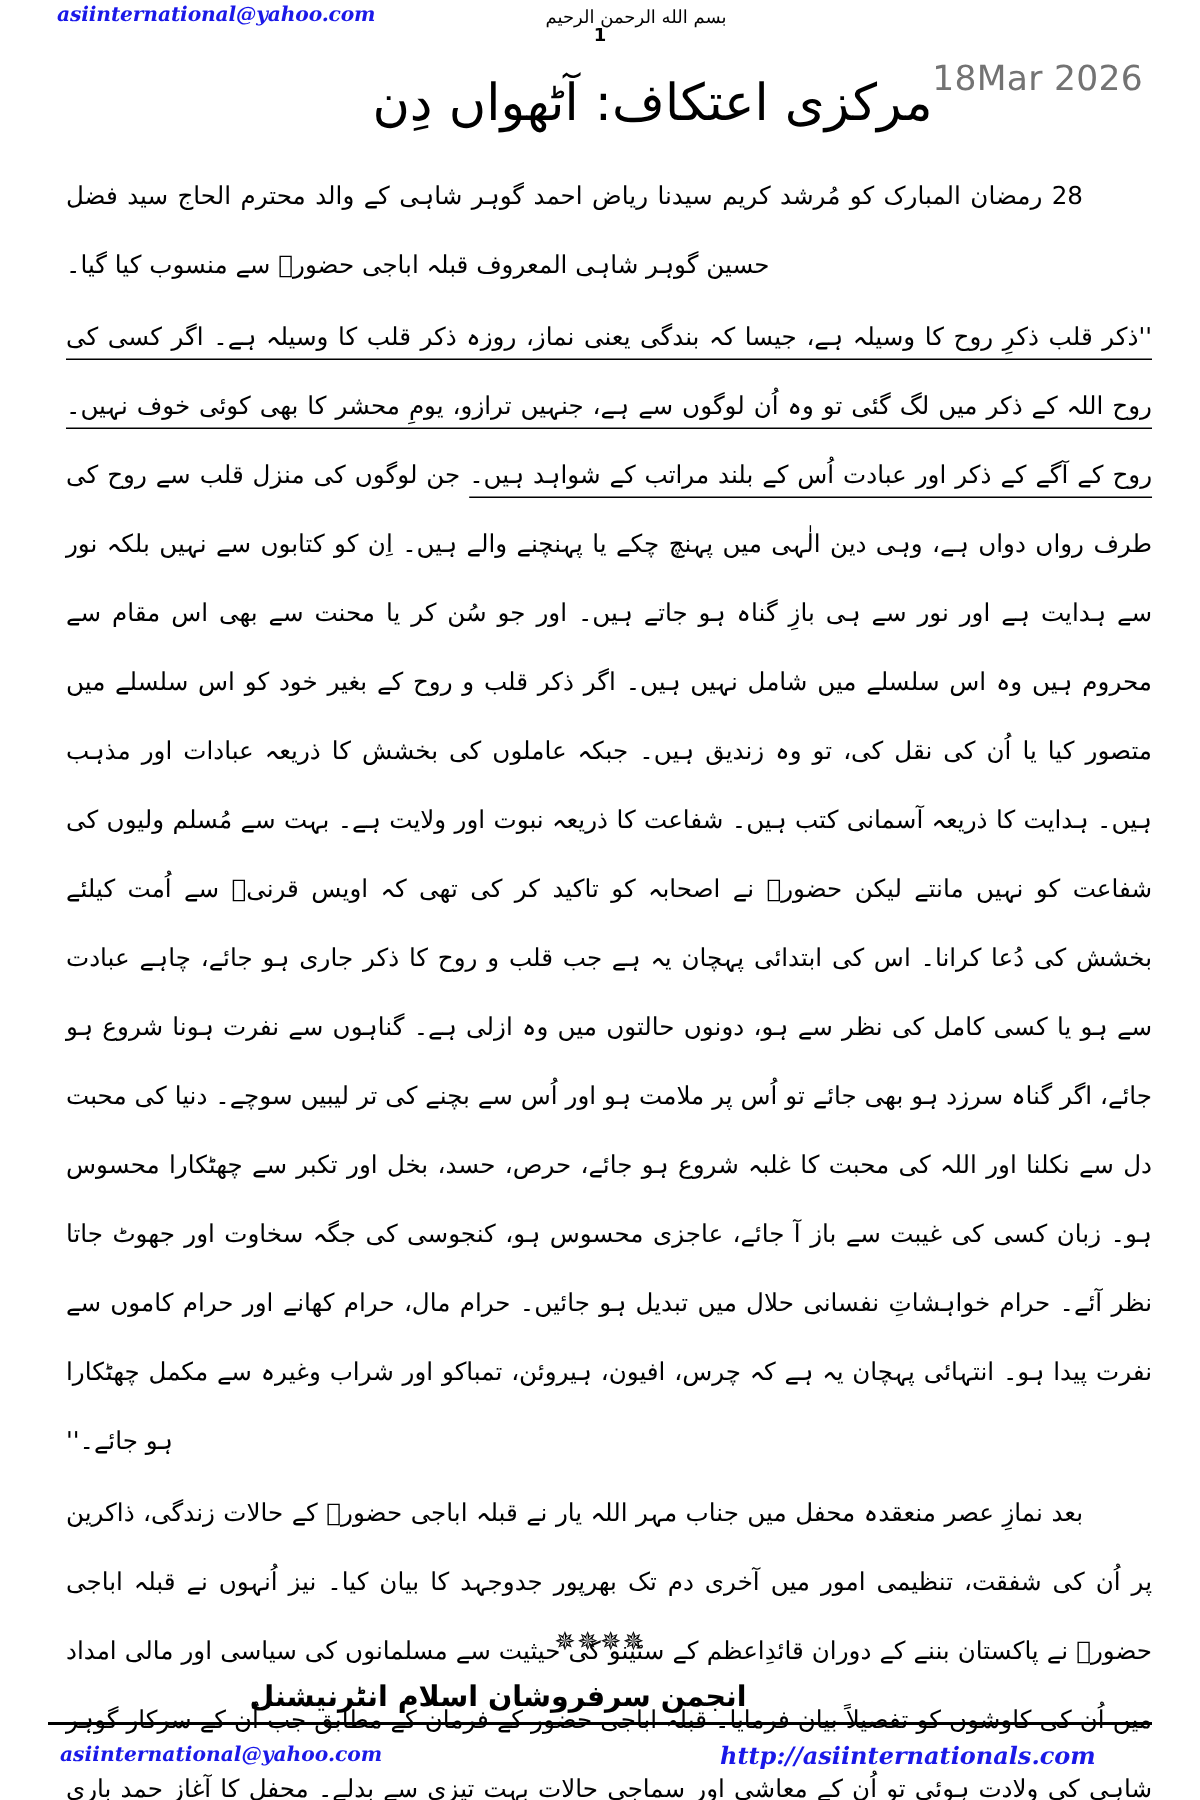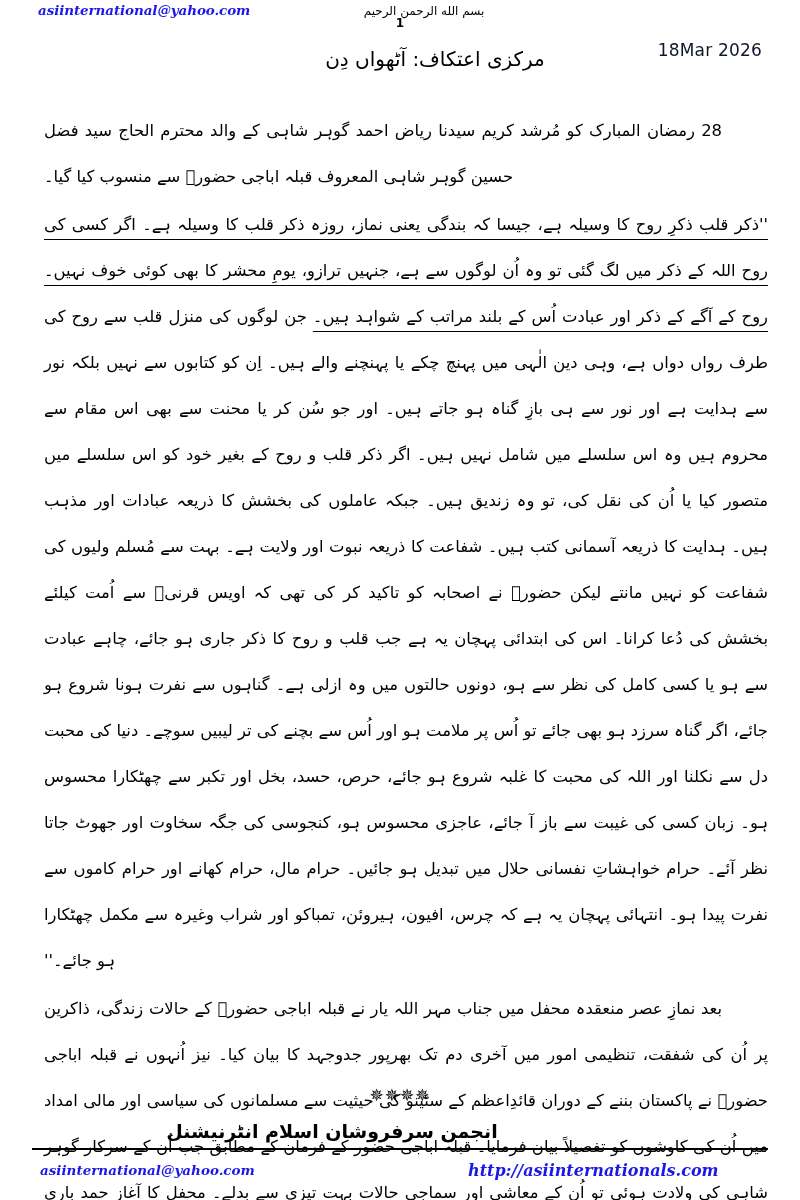--- a/index.html
+++ b/index.html
@@ -57,35 +57,35 @@
     font-size: 12px;
     font-weight: bold;
     color: #000;
   }
   .hdr-date {
     position: absolute;
     top: 40px;
     right: 38px;
     direction: ltr;
     font-family: "DejaVu Sans", "Liberation Sans", sans-serif;
-    font-size: 17px;
+    font-size: 23px;
     letter-spacing: 0.2px;
-    color: #0f172a;
+    color: #737373;
     white-space: nowrap;
     text-align: center;
   }
   .doc-title {
     position: absolute;
     top: 44px;
     right: 150px;
     width: 430px;
     text-align: center;
     direction: rtl;
     font-family: "DejaVu Sans", sans-serif;
-    font-size: 20px;
+    font-size: 34px;
     font-weight: 500;
     line-height: 1.5;
     color: #000;
     white-space: nowrap;
   }
 
   
   .body-wrap {
     position: absolute;
     top: 108px;
@@ -157,21 +157,21 @@
     font-family: "DejaVu Serif", "Liberation Serif", serif;
     font-style: italic;
     font-weight: bold;
     font-size: 13.5px;
     color: #1a18e8;
     white-space: nowrap;
   }
   .foot-url {
     position: absolute;
     bottom: 20px;
-    left: 468px;
+    left: 480px;
     direction: ltr;
     font-family: "DejaVu Serif", "Liberation Serif", serif;
     font-style: italic;
     font-weight: bold;
     font-size: 16px;
     color: #1a18e8;
     white-space: nowrap;
   }
 </style>
 </head>

